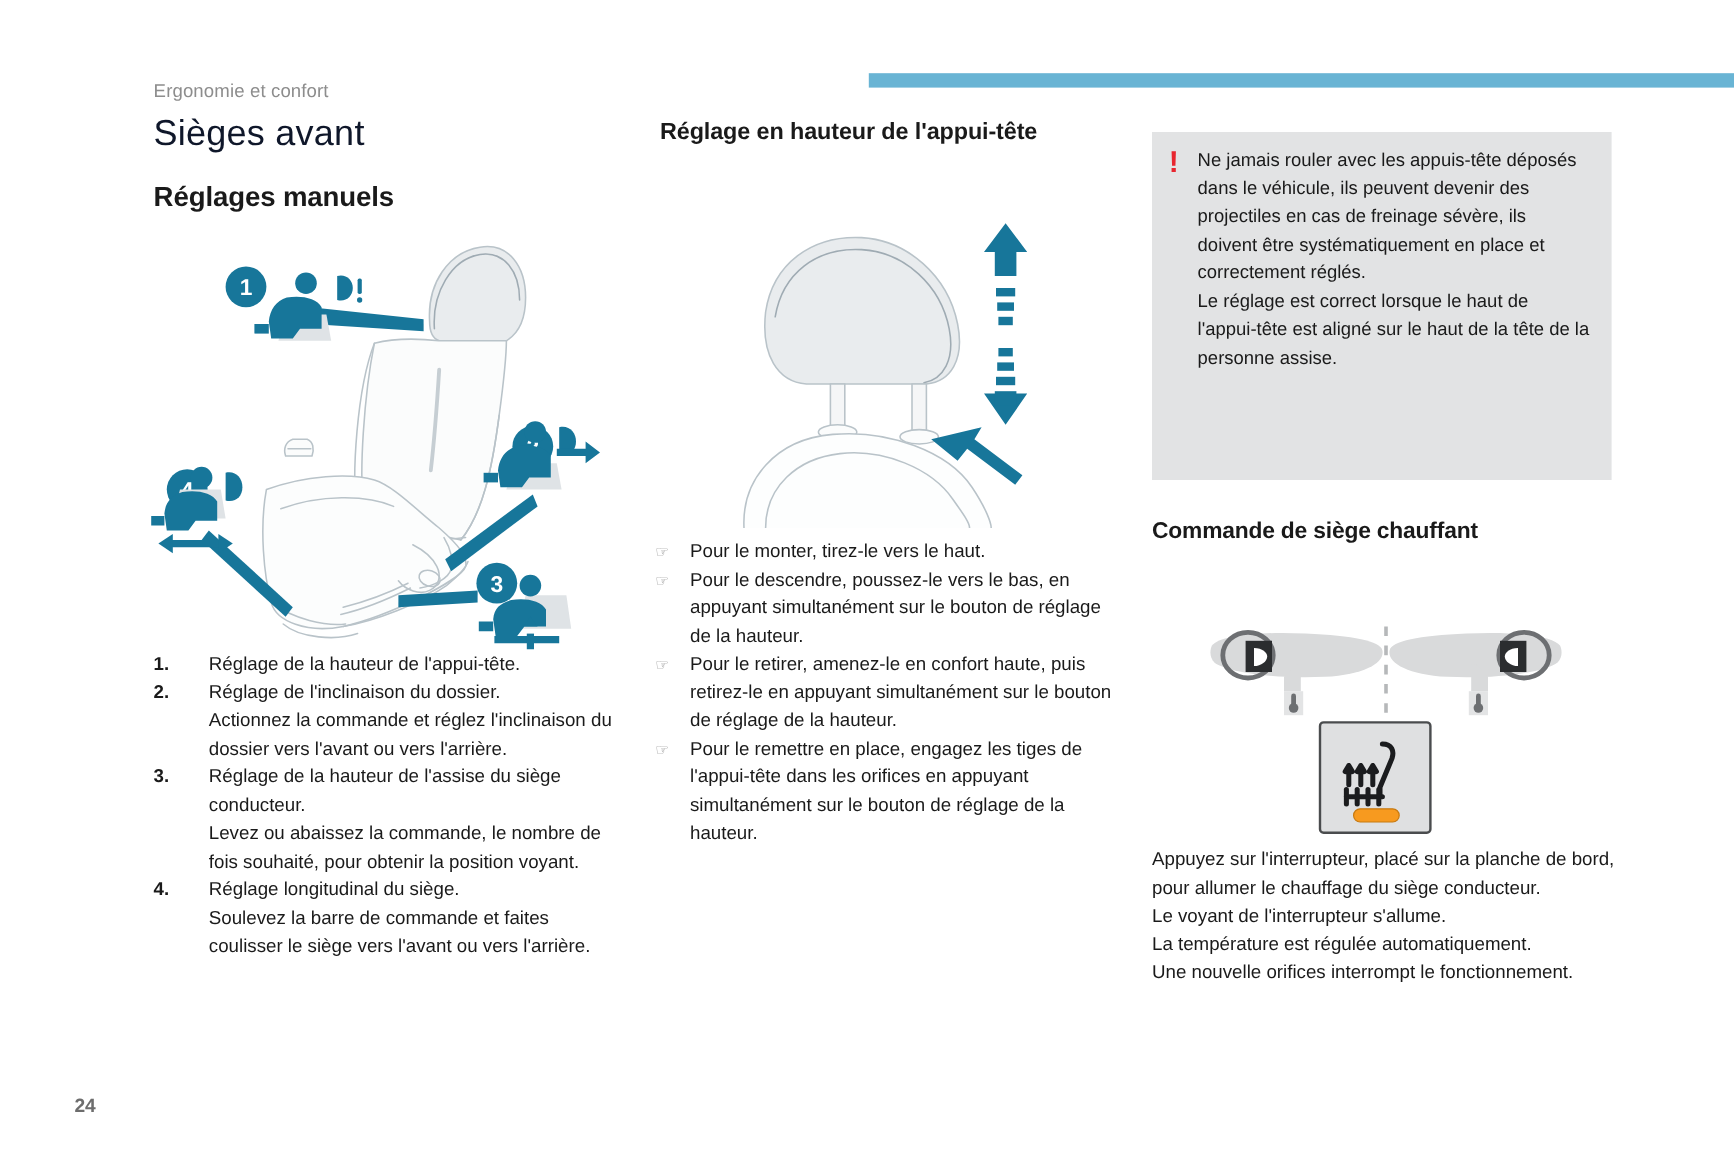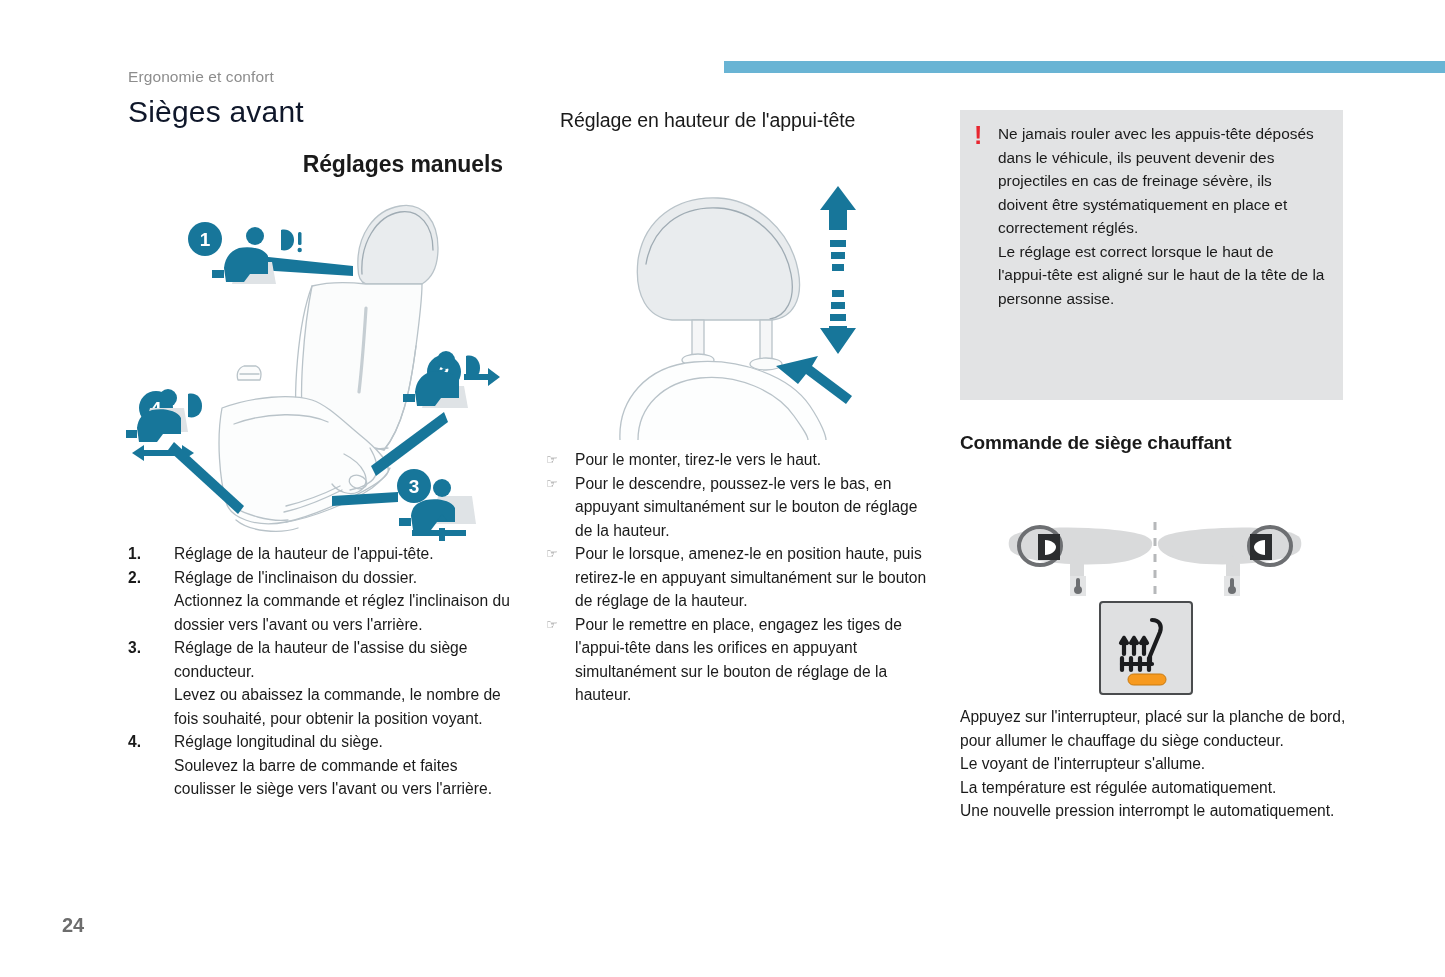--- a/index.html
+++ b/index.html
@@ -55,26 +55,25 @@
     line-height: 1.12;
     letter-spacing: .2px;
   }
   h2.subtitle {
     margin: 22px 0 0 0;
     font-size: 23px;
     font-weight: bold;
     color: #1a1a1a;
     line-height: 1.15;
     letter-spacing: -.1px;
-    text-align: right;
   }
   h2.coltitle {
-    margin: 14px;
+    margin: 4px;
     font-size: 19.5px;
-    font-weight: normal;
+    font-weight: bold;
     color: #1a1a1a;
     line-height: 1.22;
     letter-spacing: -.1px;
   }
   h2.section-head {
     margin: 0;
     font-size: 19px;
     font-weight: bold;
     color: #1a1a1a;
     line-height: 1.2;
@@ -164,21 +163,21 @@
     font-size: 15.6px;
     line-height: 23.5px;
   }
   .right-body p { margin: 0; }
 
   
   .folio {
     position: absolute;
     left: 62px;
     top: 914px;
-    font-size: 20px;
+    font-size: 16px;
     font-weight: bold;
     color: #6d6d6d;
   }
 
   
   .fig { position: absolute; }
   #fig-seat      { left: 126px; top: 196px; width: 400px; height: 345px; }
   #fig-headrest  { left: 560px; top: 178px; width: 380px; height: 262px; }
   #fig-heated    { left: 1000px; top: 520px; width: 310px; height: 175px; }
 </style>
@@ -379,21 +378,21 @@
     <div class="item">
       <div class="hand">☞</div>
       <div class="txt">Pour le monter, tirez-le vers le haut.</div>
     </div>
     <div class="item">
       <div class="hand">☞</div>
       <div class="txt">Pour le descendre, poussez-le vers le bas, en appuyant simultanément sur le bouton de réglage de la hauteur.</div>
     </div>
     <div class="item">
       <div class="hand">☞</div>
-      <div class="txt">Pour le lorsque, amenez-le en position haute, puis retirez-le en appuyant simultanément sur le bouton de réglage de la hauteur.</div>
+      <div class="txt">Pour le retirer, amenez-le en confort haute, puis retirez-le en appuyant simultanément sur le bouton de réglage de la hauteur.</div>
     </div>
     <div class="item">
       <div class="hand">☞</div>
       <div class="txt">Pour le remettre en place, engagez les tiges de l'appui-tête dans les orifices en appuyant simultanément sur le bouton de réglage de la hauteur.</div>
     </div>
   </div>
 
   <div class="warning">
     <div class="warning-inner">
       <div class="bang">!</div>
@@ -450,18 +449,18 @@
         <path d="M144 134 L144 118 M144 118 L141 123 M144 118 L147 123"></path>
       </g>
       <rect x="128" y="154" width="38" height="11" rx="5.5" fill="#f79a1f" stroke="#c87a10" stroke-width="1"></rect>
     </g>
   </svg>
 
   <div class="right-body">
     <p>Appuyez sur l'interrupteur, placé sur la planche de bord, pour allumer le chauffage du siège conducteur.</p>
     <p>Le voyant de l'interrupteur s'allume.</p>
     <p>La température est régulée automatiquement.</p>
-    <p>Une nouvelle pression interrompt le automatiquement.</p>
+    <p>Une nouvelle orifices interrompt le fonctionnement.</p>
   </div>
 
   <div class="folio">24</div>
 
 </div>
 
 </body></html>

